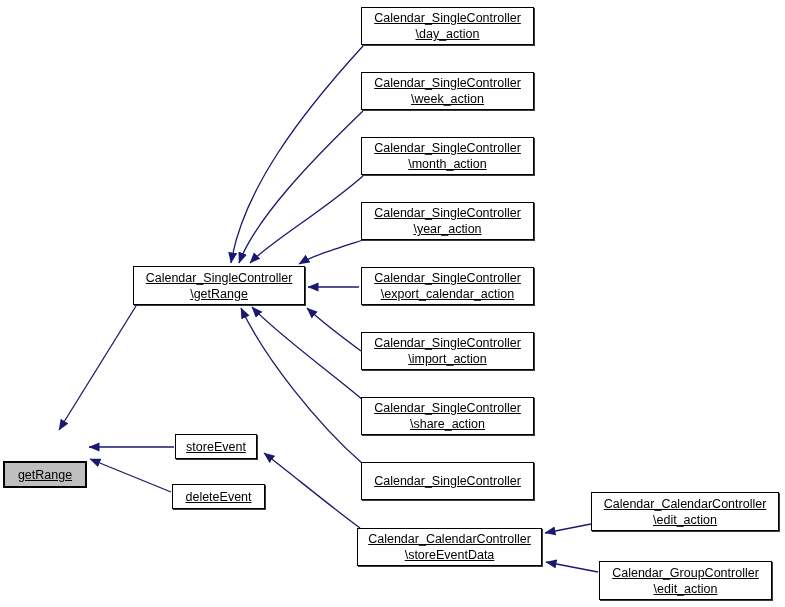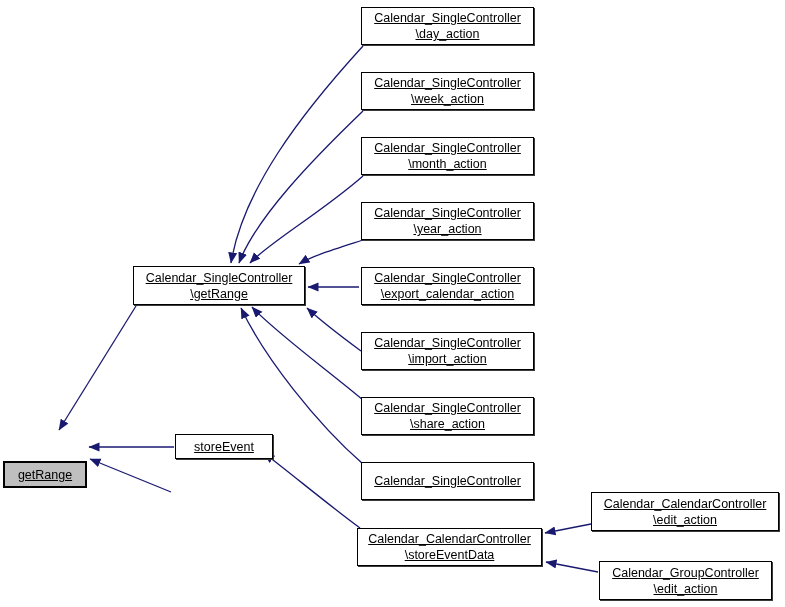--- a/index.html
+++ b/index.html
@@ -84,24 +84,27 @@
 
   <div class="node highlight" style="left:3px; top:433px; width:84px; height:27px;">
     <span>getRange</span>
   </div>
 
   <div class="node" style="left:133px; top:266px; width:172px; height:39px;">
     <span>Calendar_SingleController</span>
     <span>\getRange</span>
   </div>
 
-  <div class="node" style="left:175px; top:434px; width:98px; height:25px;">
+  <div class="node" style="left:175px; top:434px; width:82px; height:25px;">
     <span>storeEvent</span>
   </div>
 
+  <div class="node" style="left:172px; top:484px; width:93px; height:25px;">
+    <span>deleteEvent</span>
+  </div>
 
   <div class="node" style="left:361px; top:7px; width:173px; height:38px;">
     <span>Calendar_SingleController</span>
     <span>\day_action</span>
   </div>
 
   <div class="node" style="left:361px; top:72px; width:173px; height:38px;">
     <span>Calendar_SingleController</span>
     <span>\week_action</span>
   </div>

